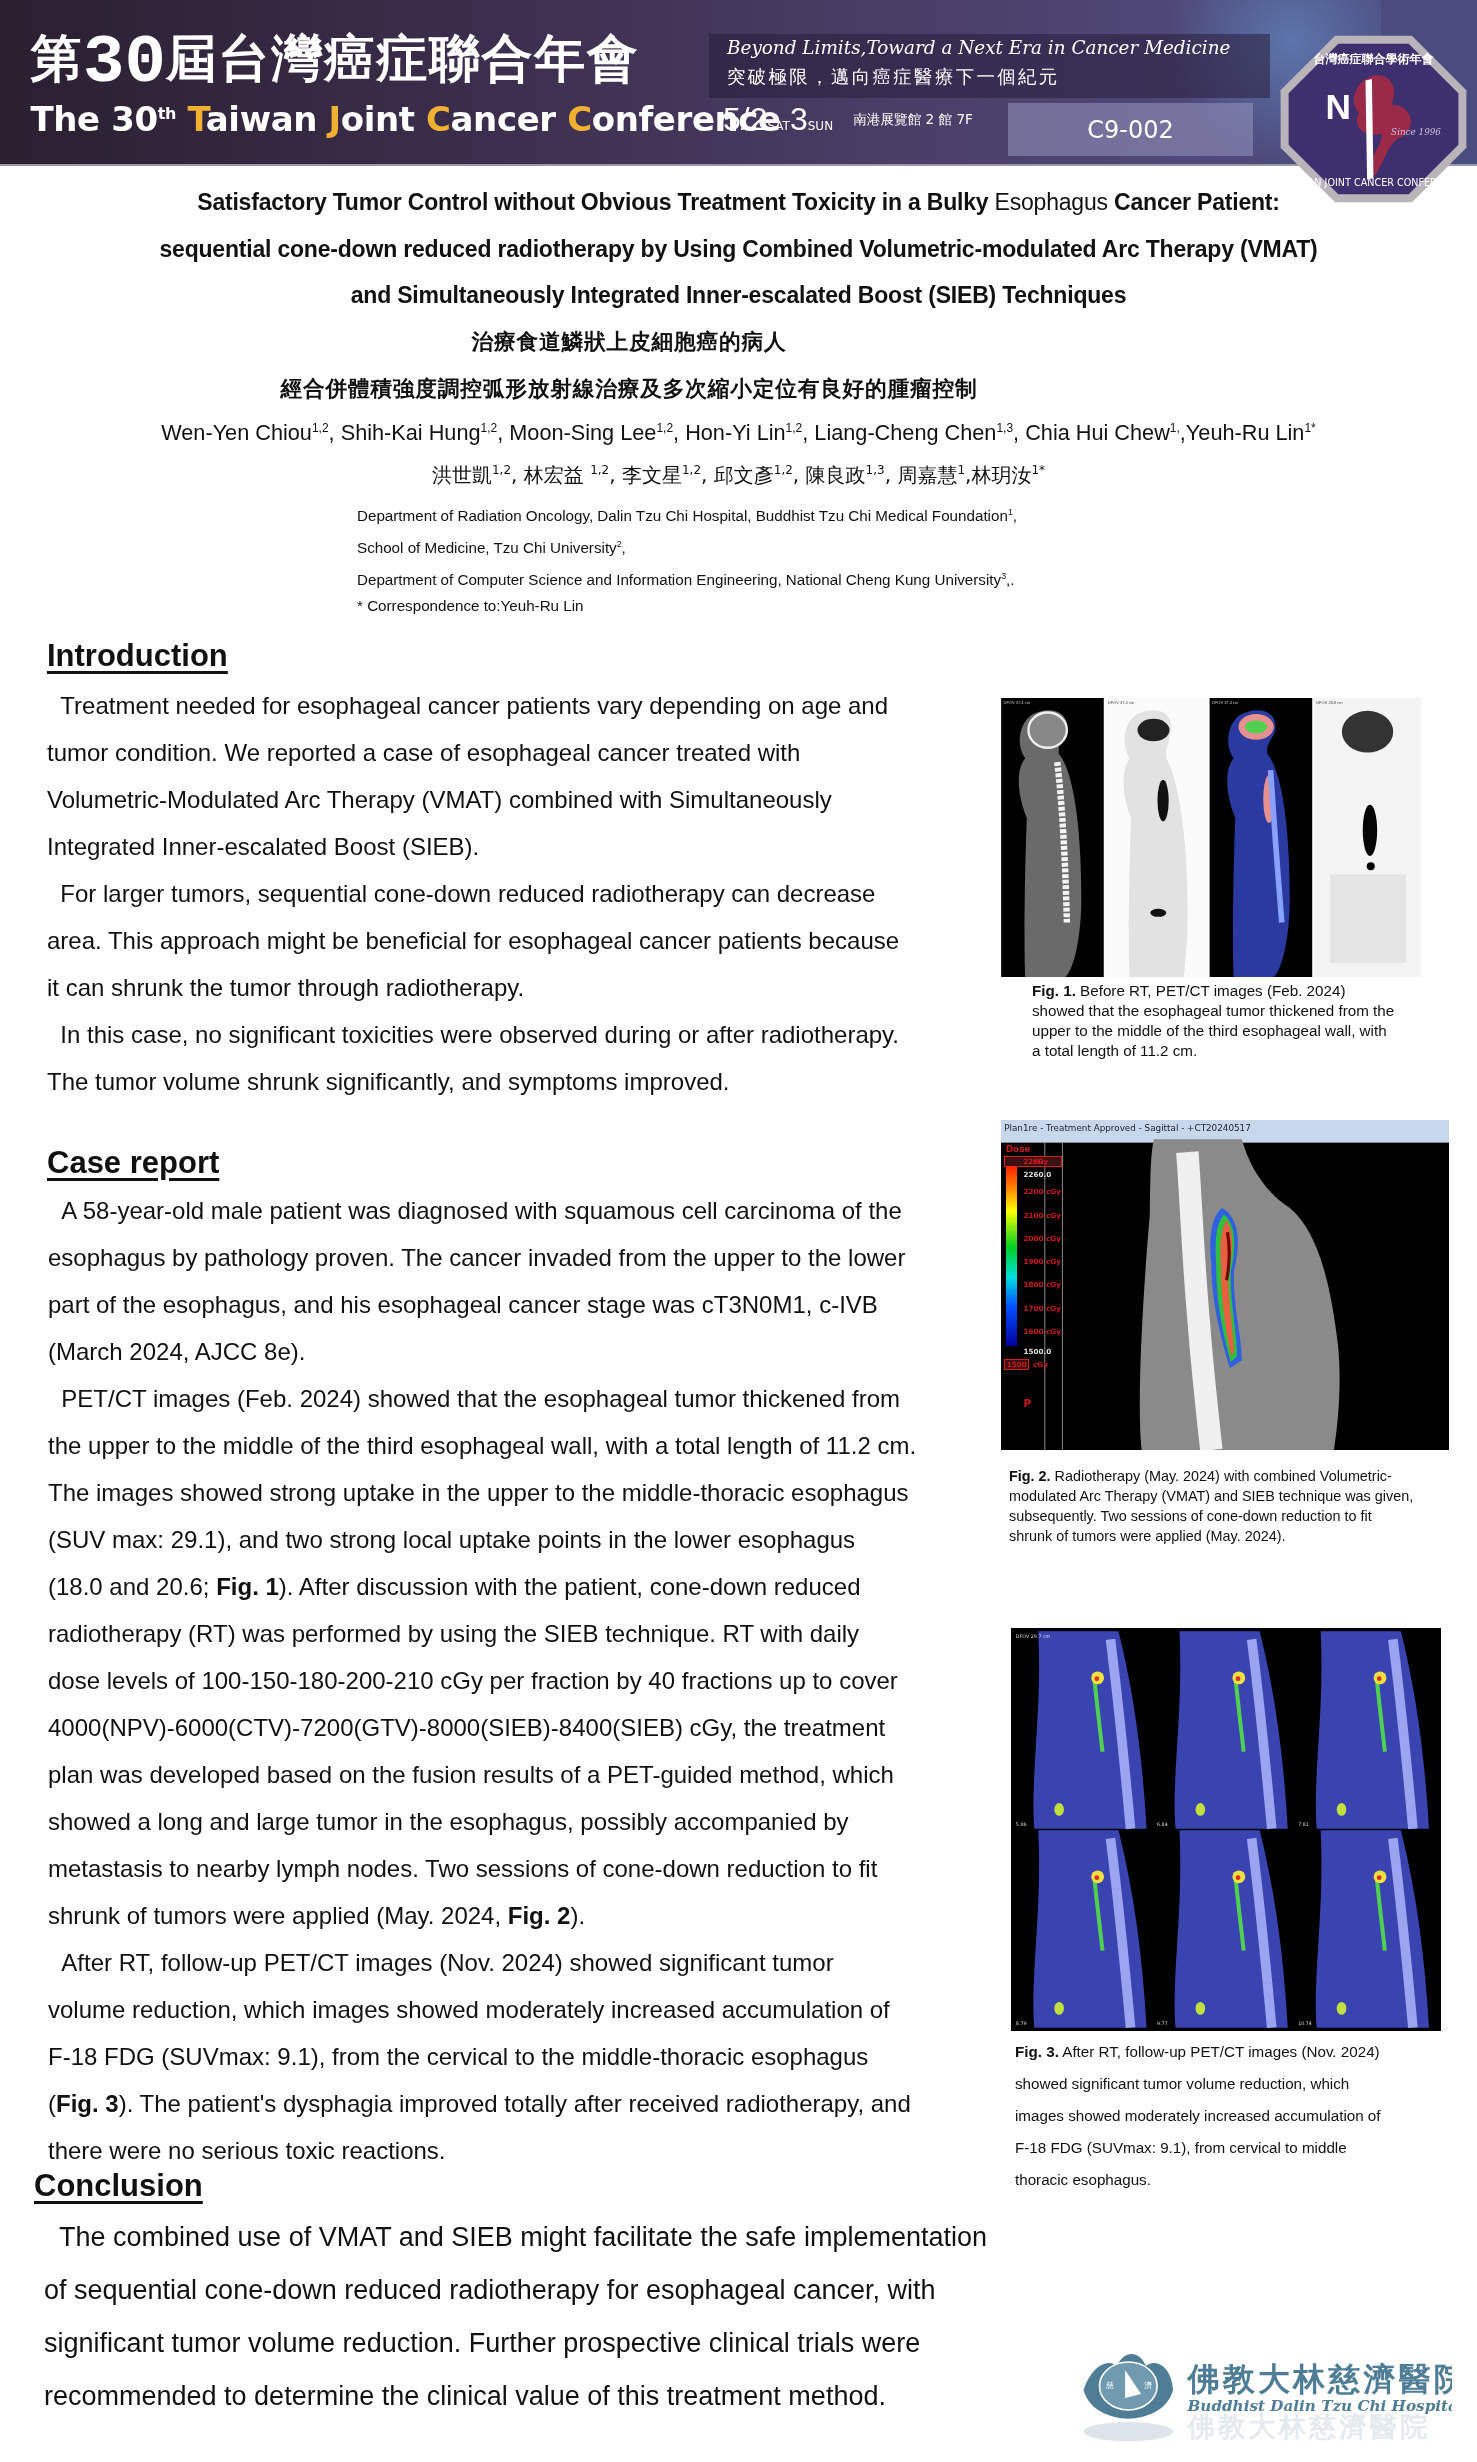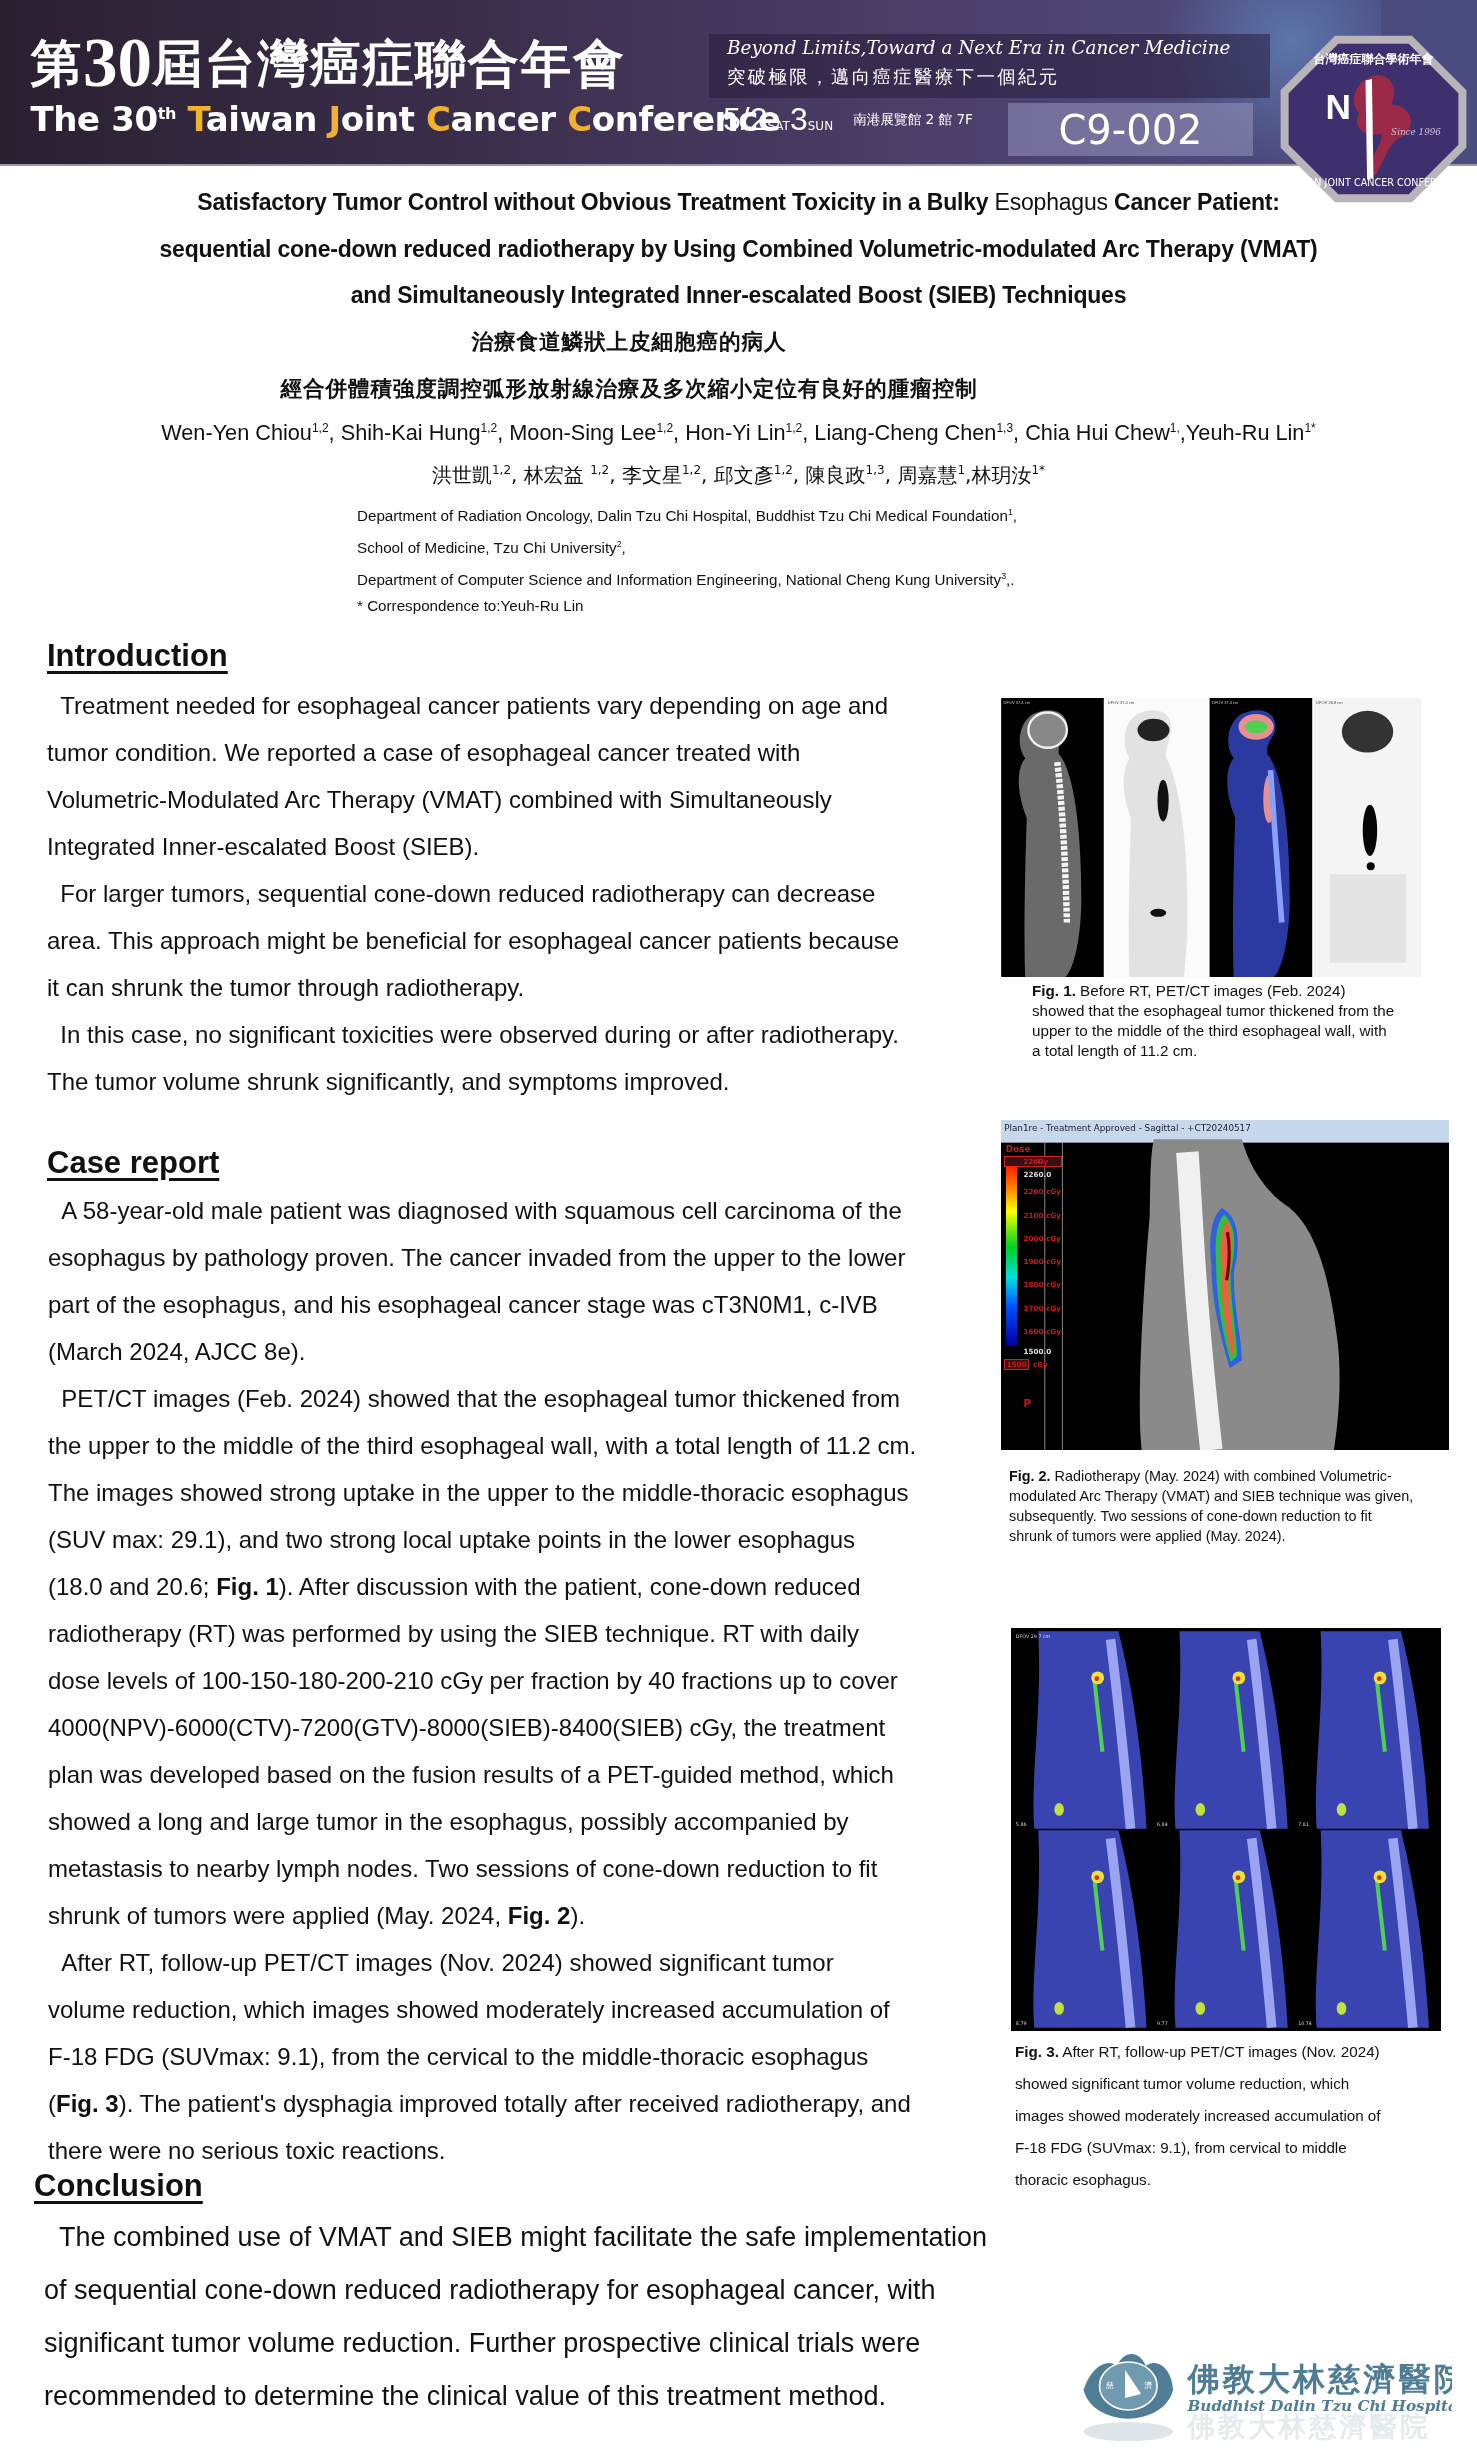--- a/index.html
+++ b/index.html
@@ -14,21 +14,21 @@
     overflow: hidden;
   }
   .banner .dna {
     position: absolute; right: 96px; top: -16px; width: 225px; height: 192px;
     background: radial-gradient(ellipse at 60% 30%, rgba(110,170,230,0.45), rgba(80,100,180,0) 65%);
   }
   .zh-title {
     position: absolute; left: 30.5px; top: 24px; color: #fff;
     font-family: "DejaVu Sans", sans-serif; font-weight: bold; font-size: 51px; letter-spacing: 1.6px; white-space: nowrap;
   }
-  .zh-title .num { font-family: Liberation Serif, serif; font-size: 69px; vertical-align: -4.8px; letter-spacing: 0; }
+  .zh-title .num { font-family: Liberation Mono, monospace; font-size: 69px; vertical-align: -4.8px; letter-spacing: 0; }
   .en-title {
     position: absolute; left: 30.5px; top: 99px; color: #fff; font-size: 34px; font-weight: bold; white-space: nowrap;
     font-family: "DejaVu Sans", sans-serif; letter-spacing: -0.4px;
   }
   .en-title sup { font-size: 16px; }
   .en-title .hl { color: #f0b030; }
   .slogan-box {
     position: absolute; left: 709px; top: 34px; width: 561px; height: 64px;
     background: rgba(40,30,60,0.55);
   }
@@ -43,21 +43,21 @@
   .dates {
     position: absolute; left: 723px; top: 101px; color: #fff; font-family: "DejaVu Sans", sans-serif; white-space: nowrap;
   }
   .dates .big { font-size: 32px; font-family: "Liberation Sans", sans-serif; }
   .dates .small { font-size: 12px; }
   .dates .venue { font-size: 13.6px; margin-left: 16px; vertical-align: 6.4px; }
   .code-box {
     position: absolute; left: 1008px; top: 103px; width: 245px; height: 53px;
     background: rgba(150,150,190,0.55);
     display: flex; align-items: center; justify-content: center;
-    color: #fff; font-size: 40px; font-family: "DejaVu Sans", sans-serif;
+    color: #fff; font-size: 24px; font-family: "DejaVu Sans", sans-serif;
   }
   .logo {
     position: absolute; left: 1279px; top: 34px; width: 189px; height: 170px; z-index: 5;
   }
 
   
   .title-line {
     position: absolute; left: 0; width: 1477px; text-align: center;
     font-weight: bold; font-size: 23px; white-space: nowrap; letter-spacing: -0.2px;
   }

